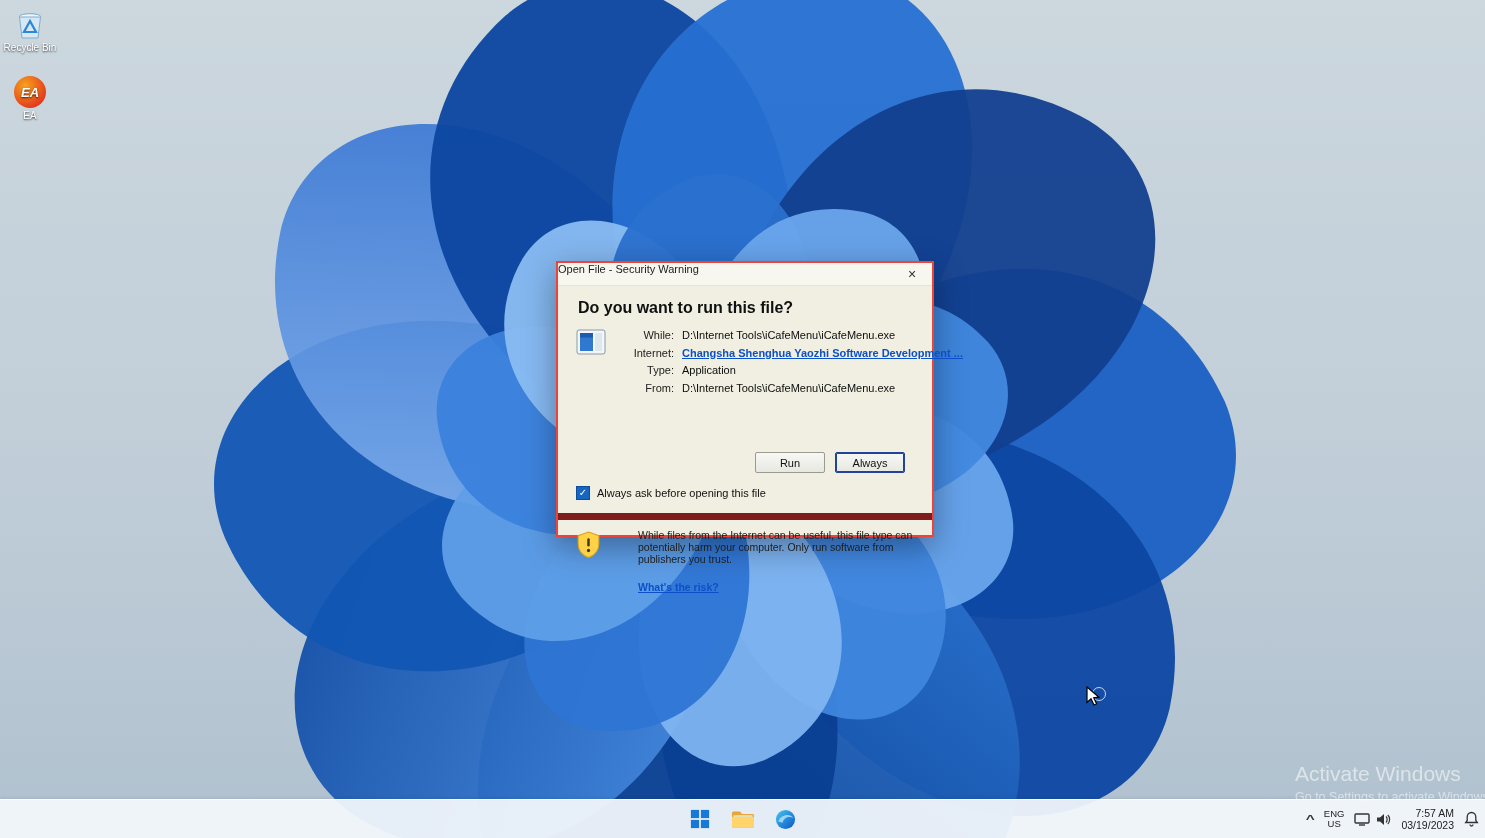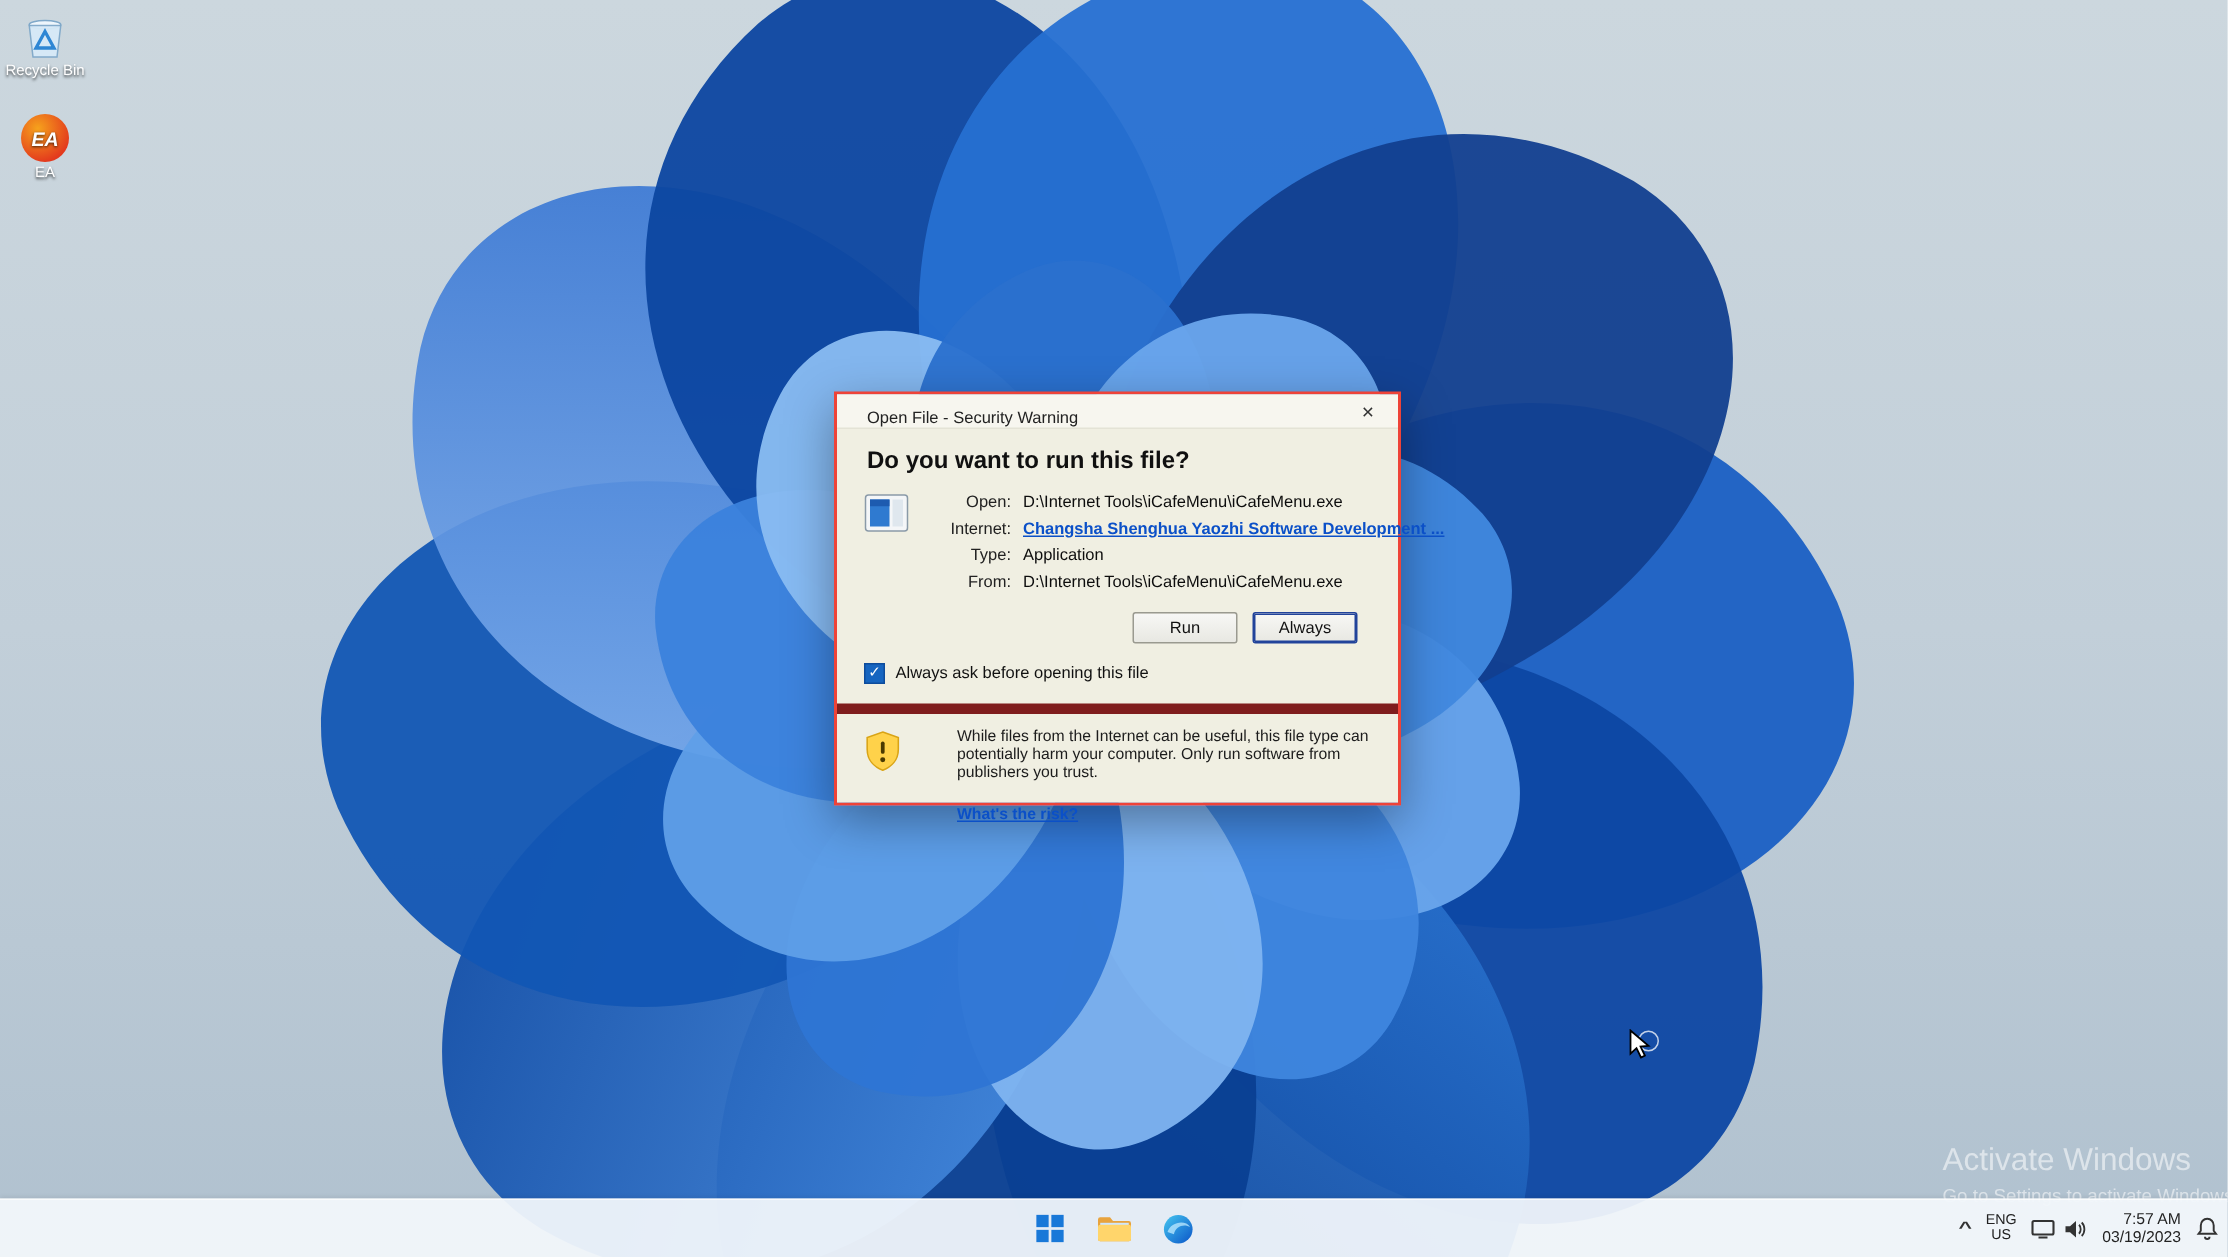--- a/index.html
+++ b/index.html
@@ -19,35 +19,35 @@
   .ea-circle{width:32px;height:32px;border-radius:50%;
     background:radial-gradient(circle at 35% 30%,#f6a21c,#e3391d 75%);
     color:#fff;font-weight:bold;font-style:italic;font-size:13px;
     display:flex;align-items:center;justify-content:center;}
   
   .annotation{position:absolute;left:556px;top:261px;width:374px;height:272px;
     border:2px solid #ee4338;z-index:5;box-shadow:0 10px 30px rgba(0,0,0,.35);}
   .dialog{width:100%;height:100%;background:#f0efe2;display:flex;flex-direction:column;
     color:#111;font-size:11px;}
   .titlebar{height:26px;background:#f7f6ef;border-bottom:1px solid #e4e3d6;
-    display:flex;align-items:flex-end;padding:0 4px 0 20px;font-size:11px;color:#222;}
+    display:flex;align-items:flex-start;padding:0 4px 0 0;font-size:11px;color:#222;}
   .close-btn{margin-left:auto;width:32px;height:22px;display:flex;align-items:center;
     justify-content:center;font-size:14px;color:#333;cursor:default;}
   .question{font-weight:bold;font-size:16px;padding:13px 0 10px 20px;color:#101010;}
   .content{display:flex;padding:0 12px 0 18px;}
   .app-icon{width:30px;flex:0 0 30px;margin-top:2px;}
   .fields{margin-left:12px;}
   .field-row{display:flex;line-height:17.5px;}
   .field-label{width:56px;text-align:right;margin-right:8px;color:#222;}
   .field-value{white-space:nowrap;color:#0d0d0d;}
   .pub-link{color:#0b50c8;text-decoration:underline;font-weight:bold;cursor:pointer;}
   .buttons{display:flex;justify-content:flex-end;gap:10px;padding:11px 27px 0 0;}
   .btn{width:68px;height:19px;font-size:11px;border-radius:2px;
     background:linear-gradient(#f7f7f5,#e8e8e2);border:1px solid #9a9a90;
-    display:flex;align-items:center;justify-content:center;cursor:default;}
+    display:flex;align-items:center;justify-content:center;cursor:default;margin-top:44px;}
   .btn-default{border:1px solid #21439a;box-shadow:inset 0 0 0 1px #21439a;}
   .checkbox-row{display:flex;align-items:center;padding:13px 0 0 18px;}
   .checkbox{width:12px;height:12px;background:#1665c0;border:1px solid #0d4c9c;
     color:#fff;font-size:10px;line-height:12px;text-align:center;margin-right:7px;
     cursor:default;}
   .warning-section{flex:1;border-top:7px solid #7f1d1d;margin-top:13px;
     padding:9px 0 0 18px;display:flex;gap:23px;}
   .shield{flex:0 0 25px;margin-top:2px;}
   .warn-body{margin-left:14px;}
   .warn-text{font-size:10.5px;line-height:12px;color:#1c1c1c;width:292px;}
@@ -166,21 +166,21 @@
       <div class="app-icon">
         <svg width="30" height="26" viewBox="0 0 30 26">
           <rect x="1" y="1" width="28" height="24" rx="2" fill="#f4f6f8" stroke="#8a9aa8"></rect>
           <rect x="4" y="4" width="13" height="18" fill="#2f7ad0"></rect>
           <rect x="4" y="4" width="13" height="4.5" fill="#1d5bb0"></rect>
           <rect x="19" y="4" width="7" height="18" fill="#dfe7ee"></rect>
         </svg>
       </div>
       <div class="fields">
         <div class="field-row">
-          <span class="field-label">Open:</span>
+          <span class="field-label">While:</span>
           <span class="field-value">D:\Internet Tools\iCafeMenu\iCafeMenu.exe</span>
         </div>
         <div class="field-row">
           <span class="field-label">Internet:</span>
           <span class="field-value pub-link">Changsha Shenghua Yaozhi Software Development ...</span>
         </div>
         <div class="field-row">
           <span class="field-label">Type:</span>
           <span class="field-value">Application</span>
         </div>

